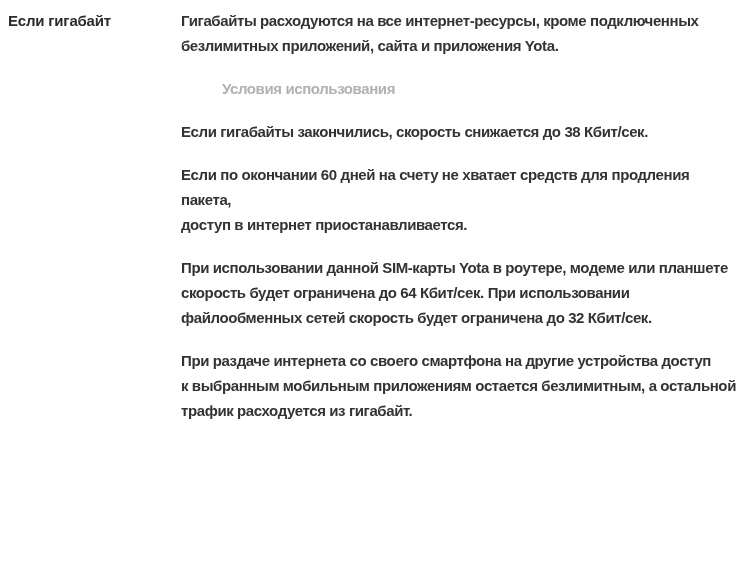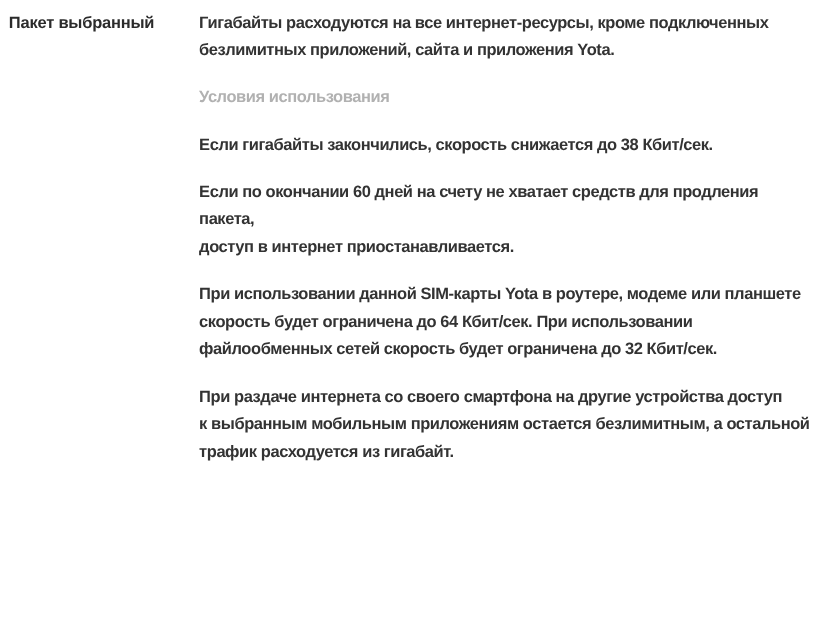--- a/index.html
+++ b/index.html
@@ -42,28 +42,29 @@
     margin: 0 0 18px 0;
     font-size: 15px;
     line-height: 25px;
     letter-spacing: -0.4px;
     white-space: pre-line;
     color: #333333;
     font-weight: bold;
   }
   .content-col p.terms-heading {
     color: #b1b1b1;
+    margin-left: 41px;
   }
 </style>
 </head>
 <body>
 
 <div class="section-row">
   <div class="label-col">
-    <h3 class="section-title">Пакет выбранный</h3>
+    <h3 class="section-title">Если гигабайт</h3>
   </div>
   <div class="content-col">
     <p>Гигабайты расходуются на все интернет-ресурсы, кроме подключенных
 безлимитных приложений, сайта и приложения Yota.</p>
     <p class="terms-heading">Условия использования</p>
     <p>Если гигабайты закончились, скорость снижается до 38 Кбит/сек.</p>
     <p>Если по окончании 60 дней на счету не хватает средств для продления пакета,
 доступ в интернет приостанавливается.</p>
     <p>При использовании данной SIM-карты Yota в роутере, модеме или планшете
 скорость будет ограничена до 64 Кбит/сек. При использовании

